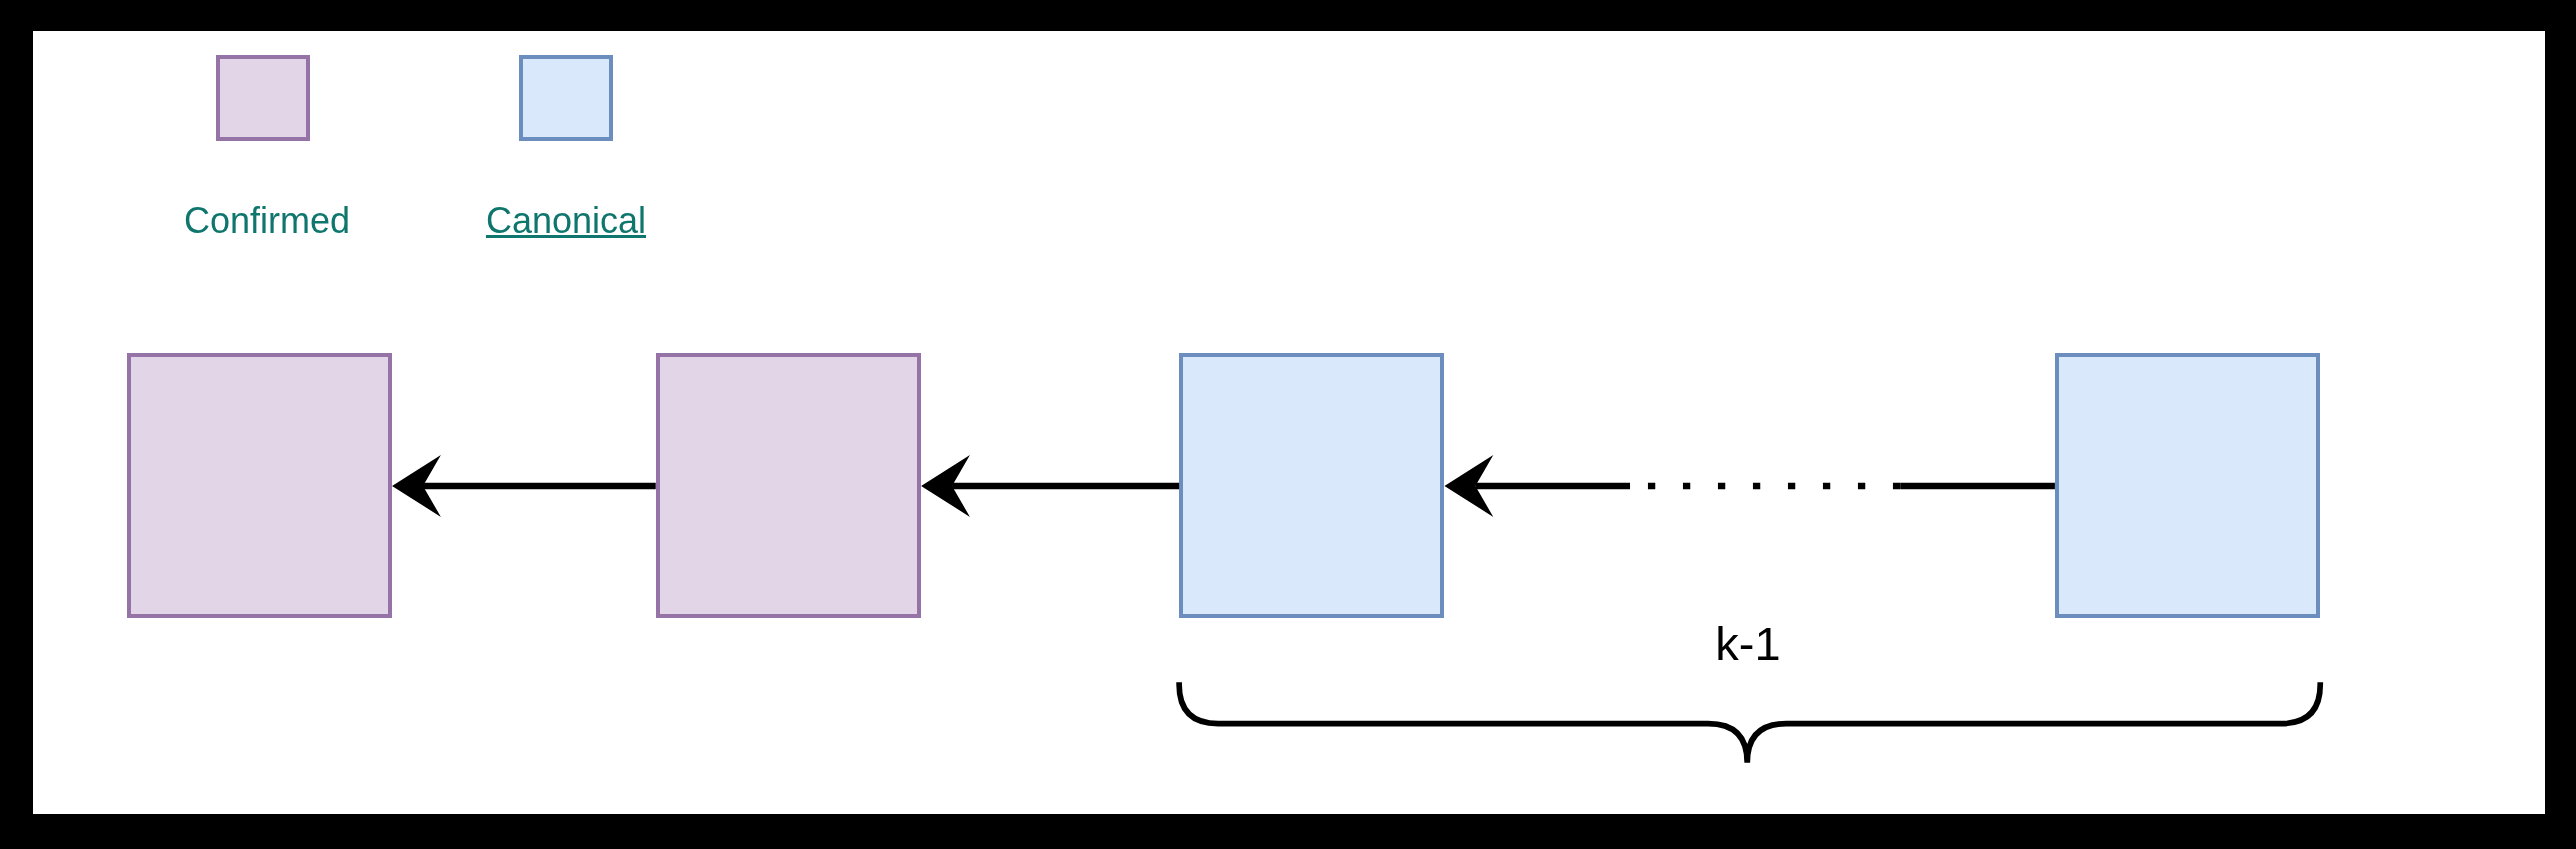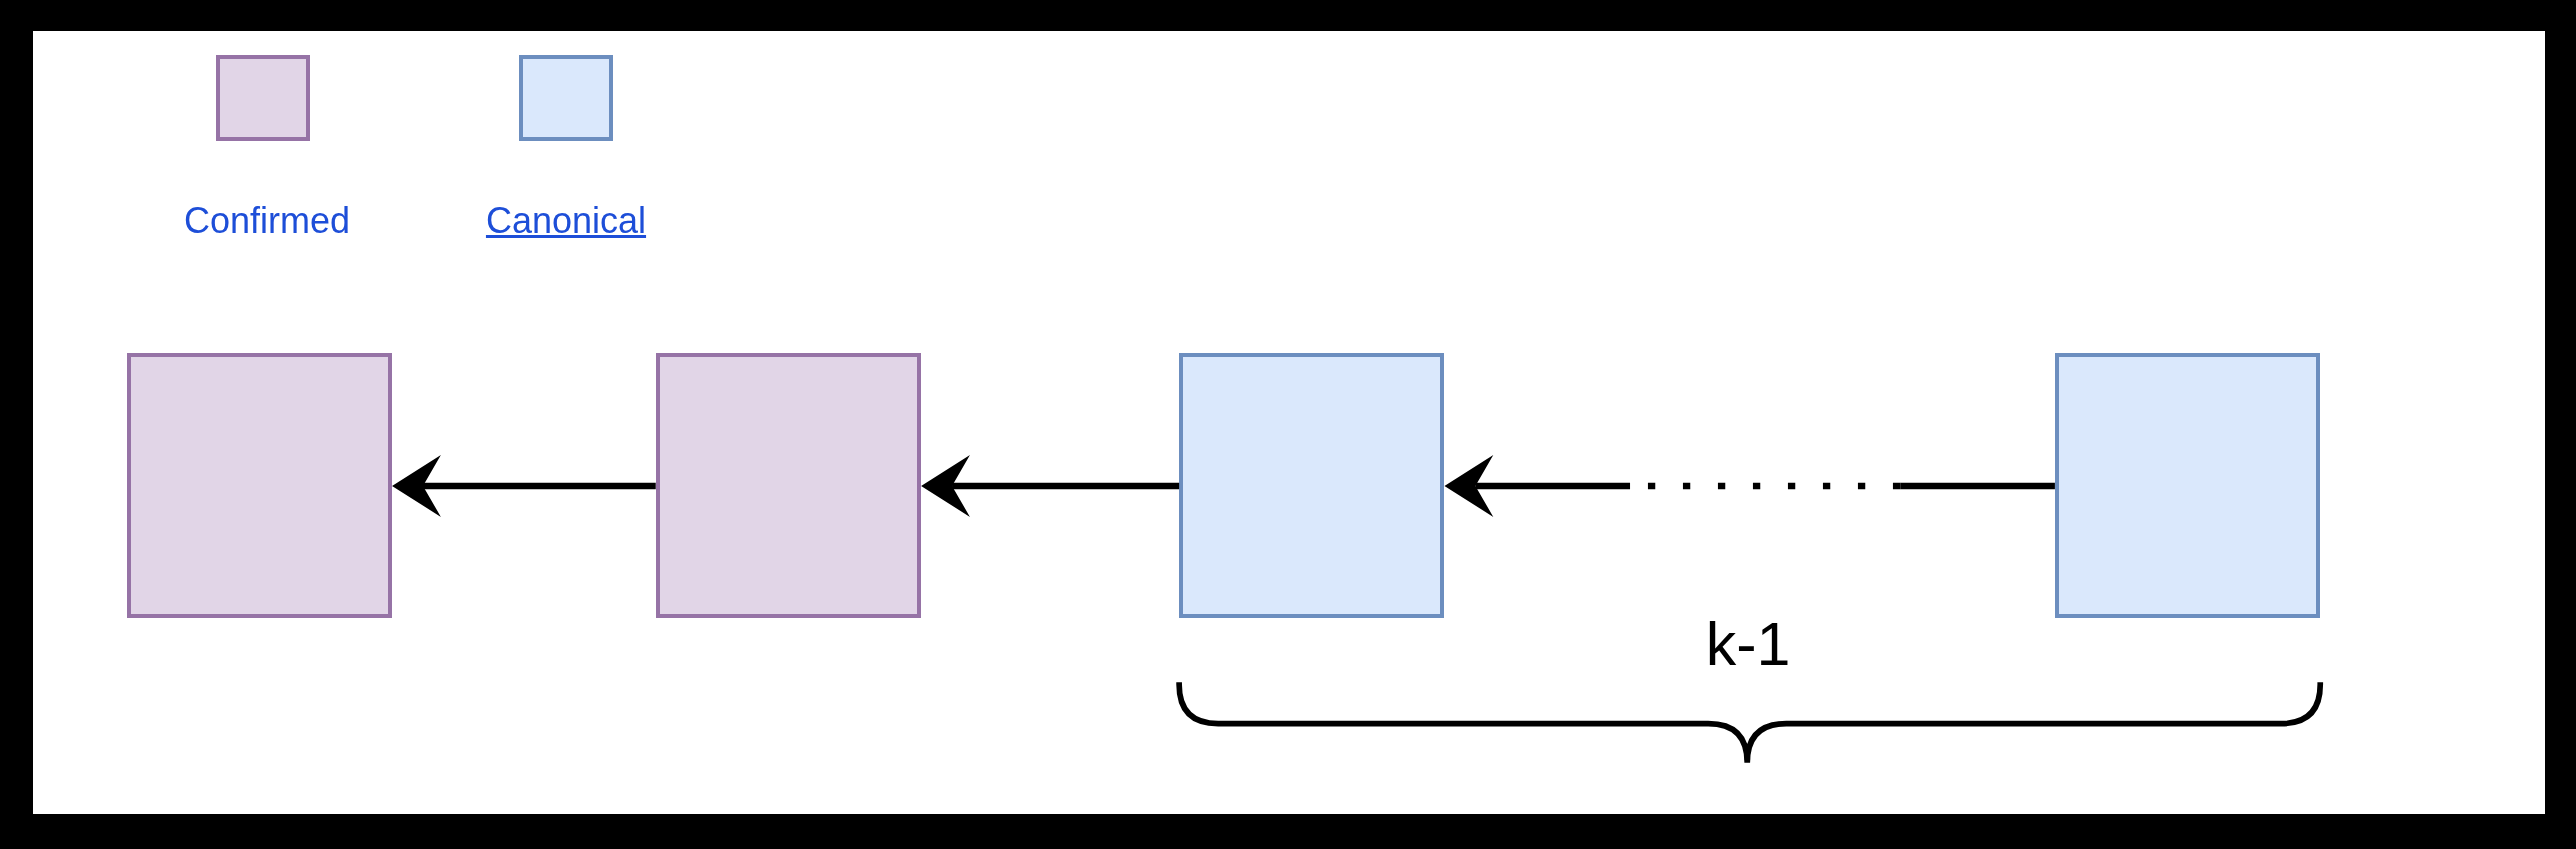--- a/index.html
+++ b/index.html
@@ -37,21 +37,21 @@
     width: 94px;
     height: 86px;
     box-sizing: border-box;
     border-style: solid;
     border-width: 4.9px;
   }
   .legend-label {
     position: absolute;
     font-size: 36px;
     line-height: 42px;
-    color: #1d4ed8;
+    color: #0f766e;
     white-space: nowrap;
     text-align: center;
     transform: translateX(-50%);
   }
 
   
   .block {
     position: absolute;
     box-sizing: border-box;
     border-style: solid;
@@ -65,21 +65,21 @@
     top: 0;
     width: 2512px;
     height: 783px;
     overflow: visible;
     pointer-events: none;
   }
 
   
   .brace-label {
     position: absolute;
-    font-size: 61px;
+    font-size: 47px;
     line-height: 50px;
     color: #000000;
     white-space: nowrap;
     transform: translateX(-50%);
     text-align: center;
   }
 </style>
 </head>
 <body>
 

